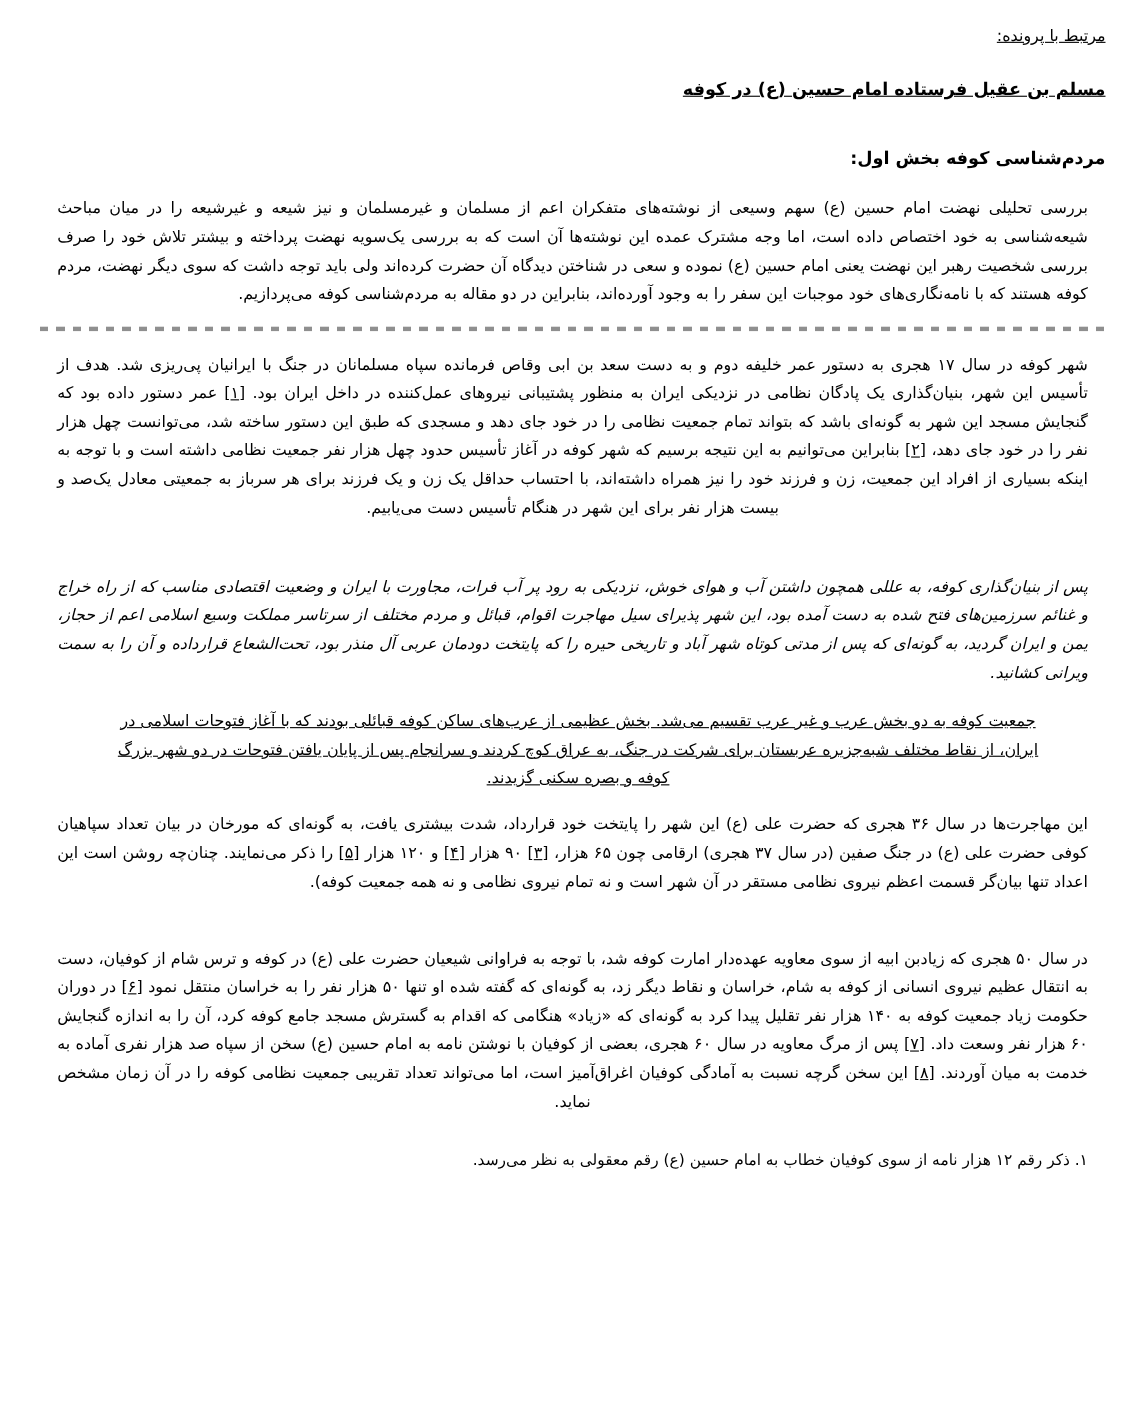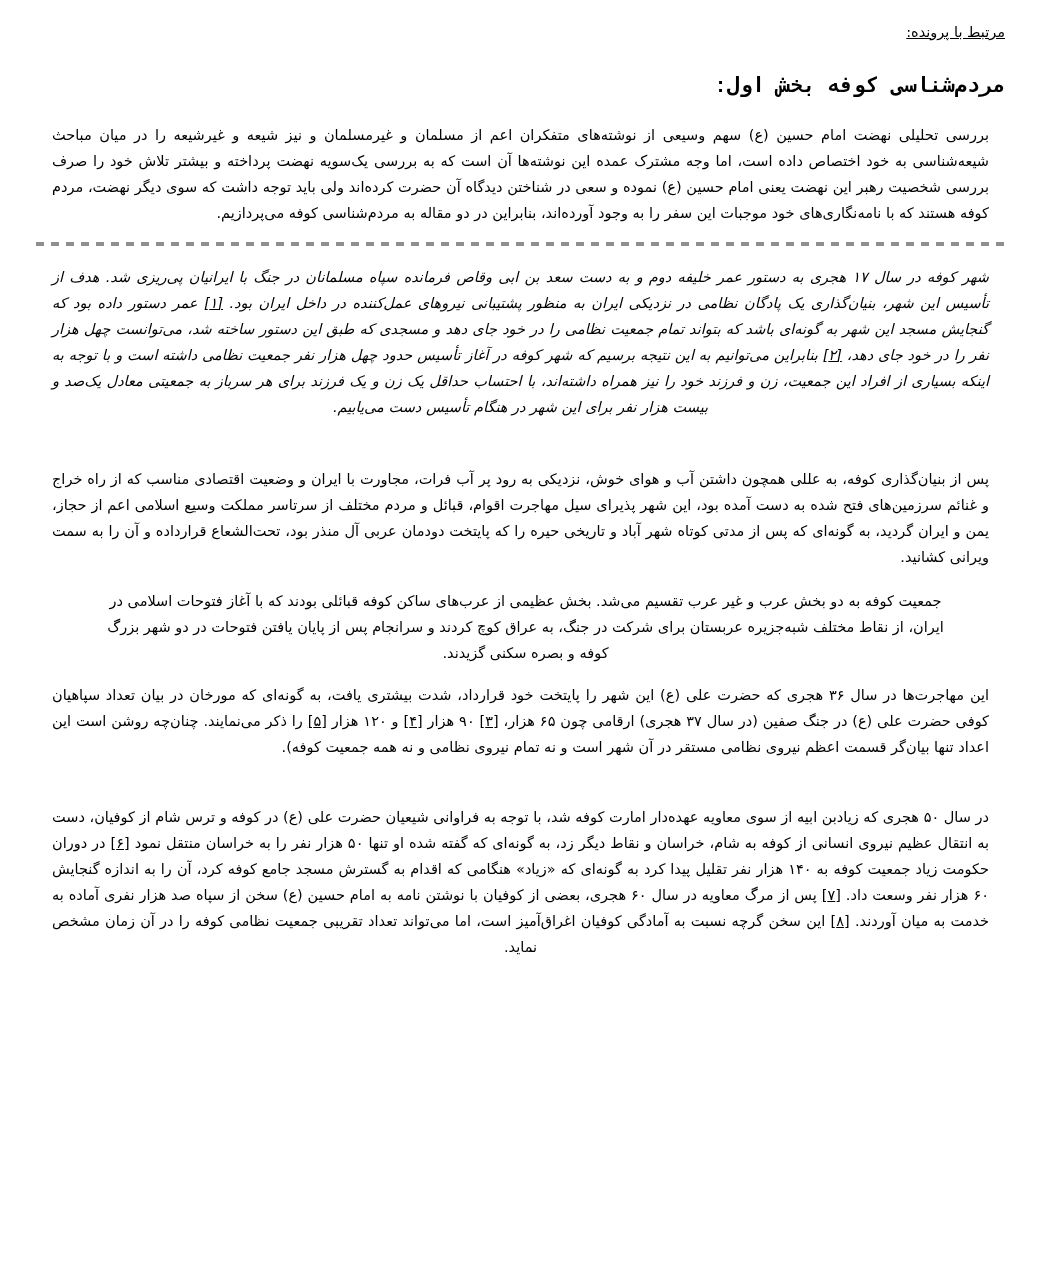--- a/index.html
+++ b/index.html
@@ -21,48 +21,48 @@
     cursor: pointer;
   }
   .header-subtitle {
     margin-top: 30px;
     font-size: 16px;
     font-weight: bold;
     text-decoration: underline;
     cursor: pointer;
   }
   .doc-title {
-    margin-top: 32px;
-    font-size: 21px;
+    margin-top: 44px;
+    font-size: 16px;
     font-weight: bold;
-    font-family: Liberation Mono, monospace;
   }
   .doc-subtitle {
     margin-top: 30px;
     font-size: 24px;
     font-weight: bold;
     text-decoration: underline;
   }
   .body-text {
     margin: 16px;
     font-size: 14.5px;
     line-height: 26px;
     text-align: justify;
     text-align-last: right;
   }
   .p1 { margin-top: 24px; }
-  .p2 { margin-top: 18px; font-style: italic; }
-  .p3 { margin-top: 46px; }
+  .p2 { margin-top: 18px; }
+  .p3 { margin-top: 46px; font-style: italic; }
   .p5 { margin-top: 16px; }
   .p6 { margin-top: 44px; }
   .last-center { text-align-last: center; }
   .quote {
     margin: 18px 45px 0 55px;
     text-align: center;
     text-align-last: center;
+    text-decoration: underline;
   }
   .separator {
     margin-top: 16px;
     height: 4px;
     background-image: repeating-linear-gradient(
       to right, #8f8f8f 0, #8f8f8f 8px, transparent 8px, transparent 15px);
   }
   .ref {
     color: #000000;
     text-decoration: underline;
@@ -81,33 +81,35 @@
 </style>
 </head>
 <body>
 
 <div class="page">
 
   <div>
     <span class="header-link">مرتبط با پرونده:</span>
   </div>
 
+  <div class="header-subtitle">مسلم بن عقیل فرستاده امام حسین (ع) در کوفه</div>
 
   <div class="doc-title">مردم‌شناسی کوفه بخش اول:</div>
 
 
   <p class="body-text p1"><span>بررسی تحلیلی نهضت امام حسین (ع) سهم وسیعی از نوشته‌های متفکران اعم از مسلمان و غیرمسلمان و نیز شیعه و غیرشیعه را در میان مباحث شیعه‌شناسی به خود اختصاص داده است، اما وجه مشترک عمده این نوشته‌ها آن است که به بررسی یک‌سویه نهضت پرداخته و بیشتر تلاش خود را صرف بررسی شخصیت رهبر این نهضت یعنی امام حسین (ع) نموده و سعی در شناختن دیدگاه آن حضرت کرده‌اند ولی باید توجه داشت که سوی دیگر نهضت، مردم کوفه هستند که با نامه‌نگاری‌های خود موجبات این سفر را به وجود آورده‌اند، بنابراین در دو مقاله به مردم‌شناسی کوفه می‌پردازیم.</span></p>
 
   <div class="separator"></div>
 
   <p class="body-text p2 last-center"><span>شهر کوفه در سال ۱۷ هجری به دستور عمر خلیفه دوم و به دست سعد بن ابی وقاص فرمانده سپاه مسلمانان در جنگ با ایرانیان پی‌ریزی شد. هدف از تأسیس این شهر، بنیان‌گذاری یک پادگان نظامی در نزدیکی ایران به منظور پشتیبانی نیروهای عمل‌کننده در داخل ایران بود. </span><a class="ref">[۱]</a><span> عمر دستور داده بود که گنجایش مسجد این شهر به گونه‌ای باشد که بتواند تمام جمعیت نظامی را در خود جای دهد و مسجدی که طبق این دستور ساخته شد، می‌توانست چهل هزار نفر را در خود جای دهد، </span><a class="ref">[۲]</a><span> بنابراین می‌توانیم به این نتیجه برسیم که شهر کوفه در آغاز تأسیس حدود چهل هزار نفر جمعیت نظامی داشته است و با توجه به اینکه بسیاری از افراد این جمعیت، زن و فرزند خود را نیز همراه داشته‌اند، با احتساب حداقل یک زن و یک فرزند برای هر سرباز به جمعیتی معادل یک‌صد و بیست هزار نفر برای این شهر در هنگام تأسیس دست می‌یابیم.</span></p>
 
   <p class="body-text p3"><span>پس از بنیان‌گذاری کوفه، به عللی همچون داشتن آب و هوای خوش، نزدیکی به رود پر آب فرات، مجاورت با ایران و وضعیت اقتصادی مناسب که از راه خراج و غنائم سرزمین‌های فتح شده به دست آمده بود، این شهر پذیرای سیل مهاجرت اقوام، قبائل و مردم مختلف از سرتاسر مملکت وسیع اسلامی اعم از حجاز، یمن و ایران گردید، به گونه‌ای که پس از مدتی کوتاه شهر آباد و تاریخی حیره را که پایتخت دودمان عربی آل منذر بود، تحت‌الشعاع قرارداده و آن را به سمت ویرانی کشانید.</span></p>
 
   <p class="body-text quote"><span>جمعیت کوفه به دو بخش عرب و غیر عرب تقسیم می‌شد. بخش عظیمی از عرب‌های ساکن کوفه قبائلی بودند که با آغاز فتوحات اسلامی در ایران، از نقاط مختلف شبه‌جزیره عربستان برای شرکت در جنگ، به عراق کوچ کردند و سرانجام پس از پایان یافتن فتوحات در دو شهر بزرگ کوفه و بصره سکنی گزیدند.</span></p>
 
   <p class="body-text p5"><span>این مهاجرت‌ها در سال ۳۶ هجری که حضرت علی (ع) این شهر را پایتخت خود قرارداد، شدت بیشتری یافت، به گونه‌ای که مورخان در بیان تعداد سپاهیان کوفی حضرت علی (ع) در جنگ صفین (در سال ۳۷ هجری) ارقامی چون ۶۵ هزار، </span><a class="ref">[۳]</a><span> ۹۰ هزار </span><a class="ref">[۴]</a><span> و ۱۲۰ هزار </span><a class="ref">[۵]</a><span> را ذکر می‌نمایند. چنان‌چه روشن است این اعداد تنها بیان‌گر قسمت اعظم نیروی نظامی مستقر در آن شهر است و نه تمام نیروی نظامی و نه همه جمعیت کوفه).</span></p>
 
   <p class="body-text p6 last-center"><span>در سال ۵۰ هجری که زیادبن ابیه از سوی معاویه عهده‌دار امارت کوفه شد، با توجه به فراوانی شیعیان حضرت علی (ع) در کوفه و ترس شام از کوفیان، دست به انتقال عظیم نیروی انسانی از کوفه به شام، خراسان و نقاط دیگر زد، به گونه‌ای که گفته شده او تنها ۵۰ هزار نفر را به خراسان منتقل نمود </span><a class="ref">[۶]</a><span> در دوران حکومت زیاد جمعیت کوفه به ۱۴۰ هزار نفر تقلیل پیدا کرد به گونه‌ای که «زیاد» هنگامی که اقدام به گسترش مسجد جامع کوفه کرد، آن را به اندازه گنجایش ۶۰ هزار نفر وسعت داد. </span><a class="ref">[۷]</a><span> پس از مرگ معاویه در سال ۶۰ هجری، بعضی از کوفیان با نوشتن نامه به امام حسین (ع) سخن از سپاه صد هزار نفری آماده به خدمت به میان آوردند. </span><a class="ref">[۸]</a><span> این سخن گرچه نسبت به آمادگی کوفیان اغراق‌آمیز است، اما می‌تواند تعداد تقریبی جمعیت نظامی کوفه را در آن زمان مشخص نماید.</span></p>
 
 
+  <p class="body-text conclusion-item"><span>۱. ذکر رقم ۱۲ هزار نامه از سوی کوفیان خطاب به امام حسین (ع) رقم معقولی به نظر می‌رسد.</span></p>
 
 </div>
 
 </body></html>

